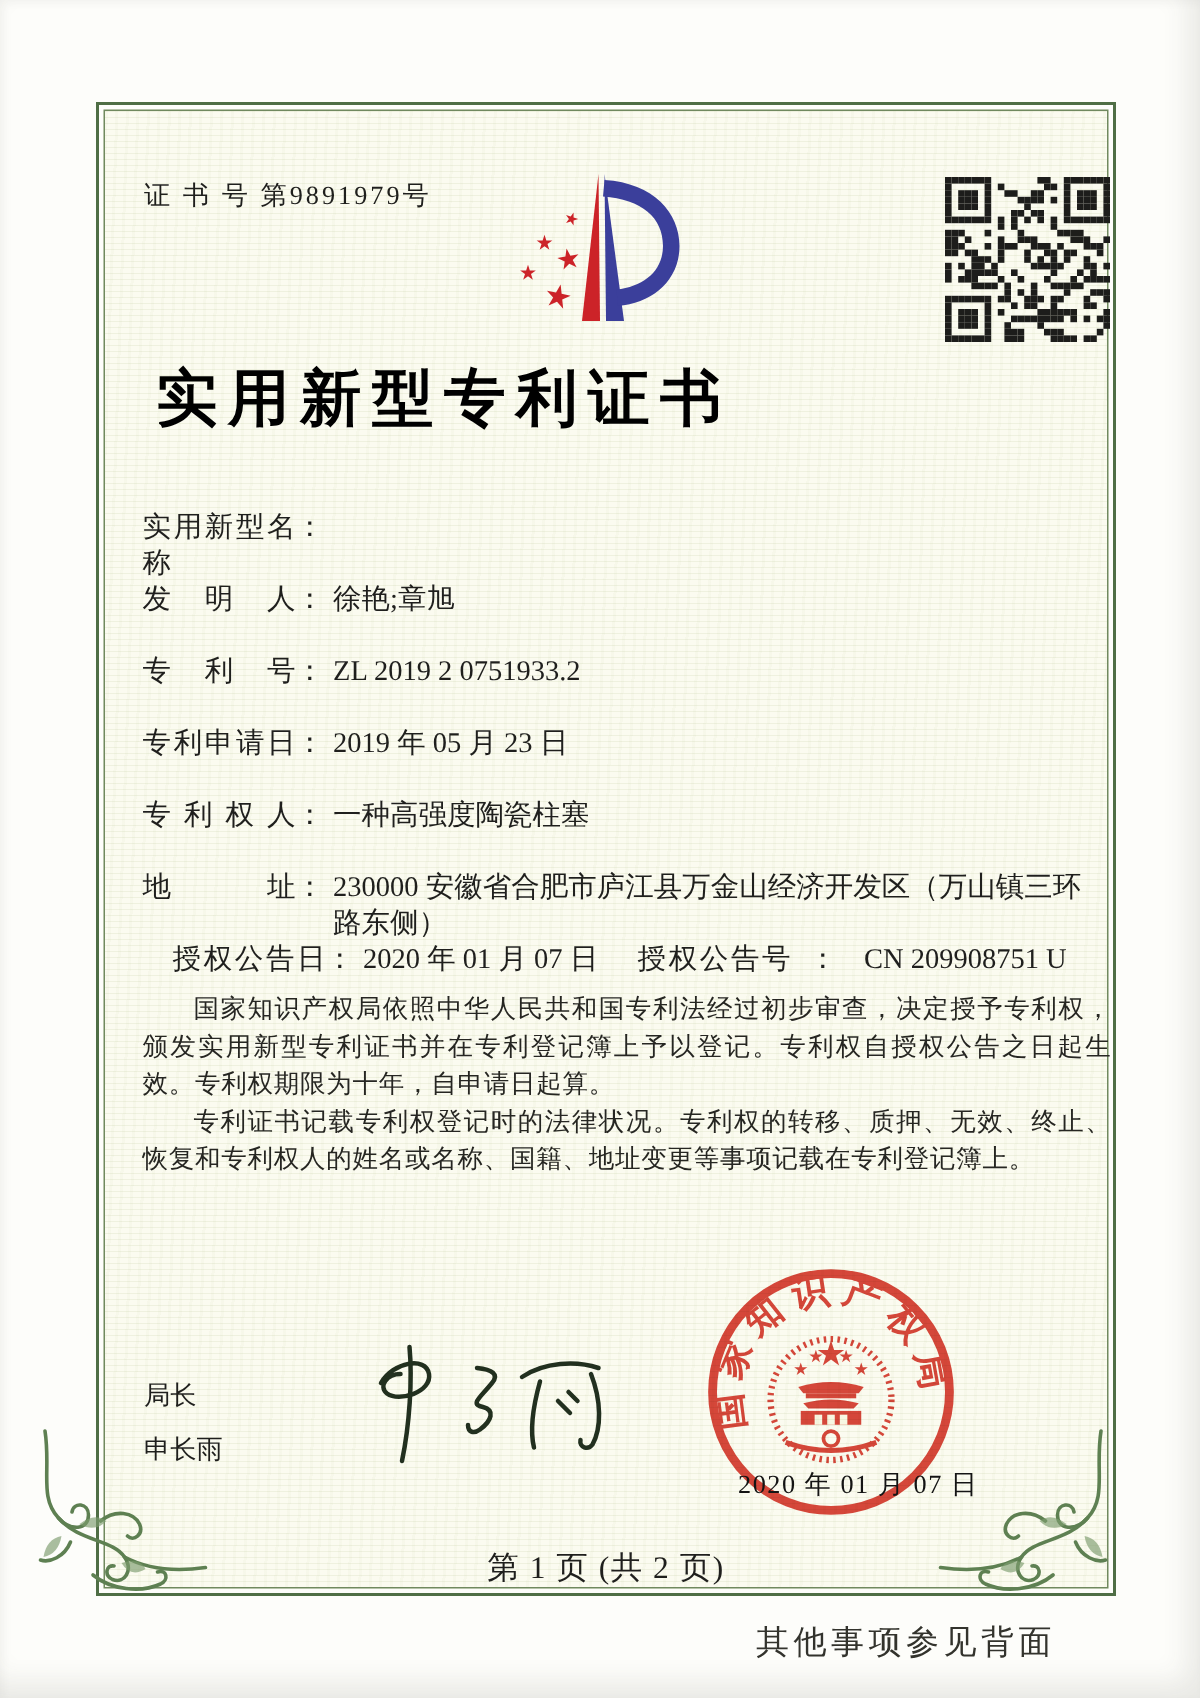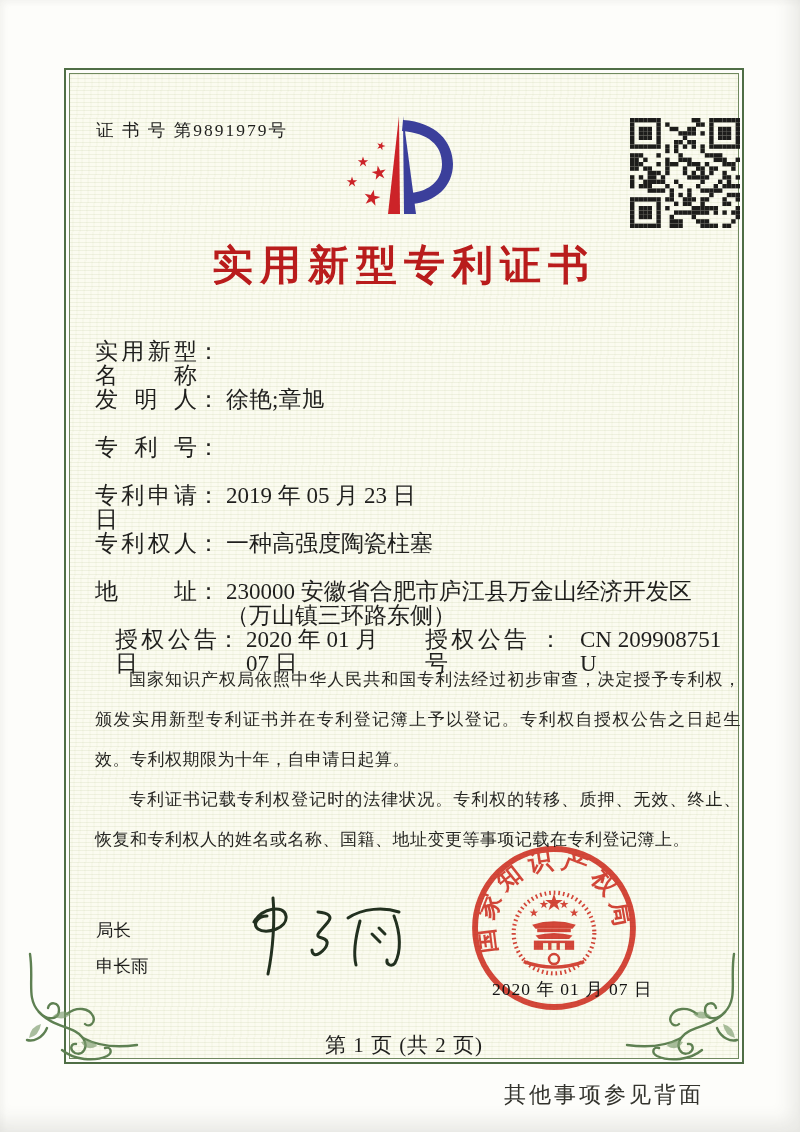--- a/index.html
+++ b/index.html
@@ -20,37 +20,37 @@
     border:1px solid #70895f;
     background:
       repeating-linear-gradient(180deg, rgba(150,168,100,0.12) 0 1px, rgba(0,0,0,0) 1px 4px),
       repeating-linear-gradient(92deg, rgba(170,185,120,0.05) 0 2px, rgba(0,0,0,0) 2px 7px),
       #fbfbf0;
   }
   .cert-no{position:absolute; left:96px; top:118px; font-size:17.5px; letter-spacing:2px;}
   .logo{position:absolute; left:338px; top:110px; width:128px; height:112px;}
   .qr{position:absolute; left:630px; top:118px; width:110px; height:110px;}
   .title{
-    position:absolute; left:104px; top:238px; width:600px; text-align:center;
-    font-size:41px; font-weight:bold; letter-spacing:7px; color:#b91c1c;
+    position:absolute; left:104px; top:238px; width:600px; 
+    font-size:41px; font-weight:bold; letter-spacing:7px; color:#000000;
   }
-  .fields{position:absolute; left:95px; top:340px; width:648px; font-size:23px;}
+  .fields{position:absolute; left:95px; top:340px; width:648px; font-size:19px;}
   .frow{display:flex; align-items:flex-start; line-height:24px; height:48px;}
   .frow.addr{height:48px;}
   .flabel{
     display:inline-block; width:102px; flex:0 0 102px;
     text-align:justify; text-align-last:justify;
   }
   .fcolon{flex:0 0 auto; padding-right:6px;}
   .fvalue{flex:0 1 auto; max-width:500px;}
   .grant-pair{display:flex; flex:0 0 290px;margin-left:20px;}
   .grant-pair.second{flex:1 1 auto;gap:12px;}
   .paras{
     position:absolute; left:95px; top:660px; width:646px;
-    font-size:17px; line-height:40px; letter-spacing:0.5px; color:#262622;
+    font-size:17px; line-height:25px; letter-spacing:0.5px; color:#262622;
     text-align:justify;
   }
   .paras p{margin:0; text-indent:2em;}
   .officer{position:absolute; left:96px; top:912px; font-size:17.5px; line-height:36px;}
   .signature{position:absolute; left:232px; top:886px; width:182px; height:94px;}
   .seal{position:absolute; left:470px; top:844px; width:168px; height:168px; opacity:0.92; mix-blend-mode:multiply;}
   .seal-date{position:absolute; left:492px; top:977px; font-size:17.5px; letter-spacing:1px; color:#141414; z-index:5;}
   .page-num{position:absolute; left:104px; top:1031px; width:600px; text-align:center; font-size:21px; letter-spacing:1px;}
   .back-note{position:absolute; left:104px; top:1080px; width:600px; text-align:right; font-size:22px; letter-spacing:3px; color:#33332d;}
   .flourish{position:absolute; width:118px; height:118px; z-index:3;}
@@ -384,20 +384,21 @@
         <span class="fcolon">：</span>
     </div>
     <div class="frow">
       <span class="flabel">发明人</span>
         <span class="fcolon">：</span>
         <span class="fvalue">徐艳;章旭</span>
     </div>
     <div class="frow">
       <span class="flabel">专利号</span>
         <span class="fcolon">：</span>
+        <span class="fvalue">ZL 2019 2 0751933.2</span>
     </div>
     <div class="frow">
       <span class="flabel">专利申请日</span>
         <span class="fcolon">：</span>
         <span class="fvalue">2019 年 05 月 23 日</span>
     </div>
     <div class="frow">
       <span class="flabel">专利权人</span>
         <span class="fcolon">：</span>
         <span class="fvalue">一种高强度陶瓷柱塞</span>

